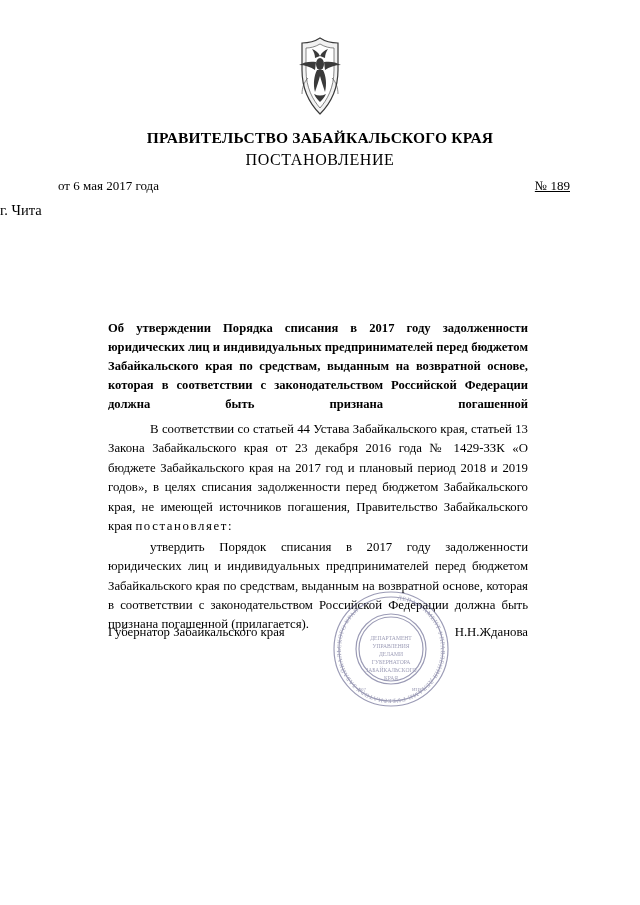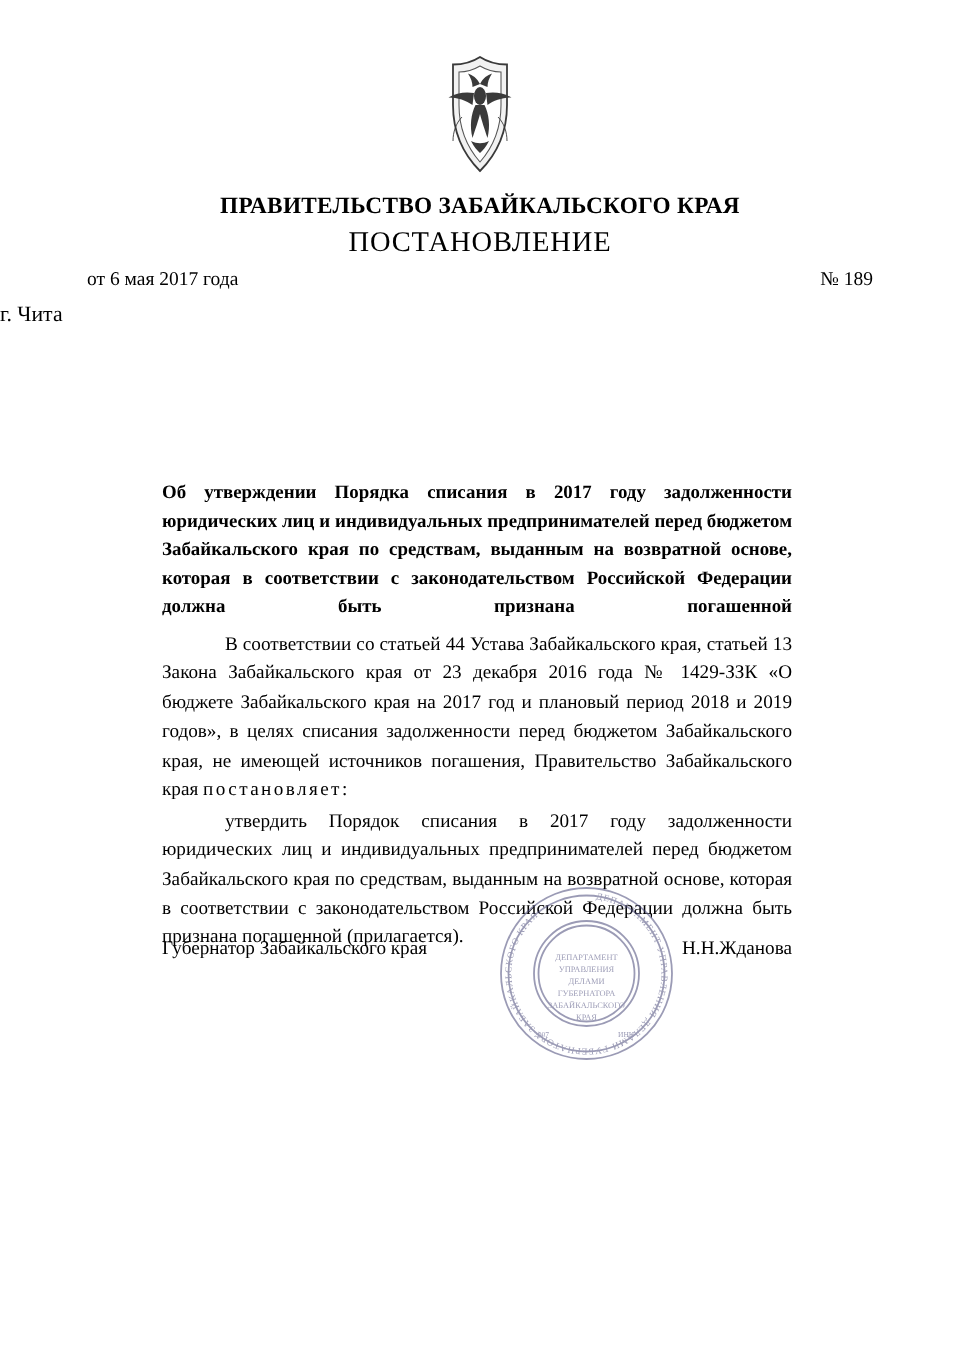--- a/index.html
+++ b/index.html
@@ -51,21 +51,21 @@
   }
   .gov-title {
     font-size: 15.5px;
     font-weight: bold;
     letter-spacing: 0.2px;
     color: #000;
     line-height: 1.25;
   }
   .doc-kind {
     margin-top: 4px;
-    font-size: 19px;
+    font-size: 16px;
     font-weight: normal;
     color: #000;
     letter-spacing: 0.6px;
   }
 
   
   .meta-line {
     position: absolute;
     left: 0;
     top: 178px;
@@ -78,22 +78,23 @@
     font-size: 13px;
     color: #000;
   }
   .meta-date {
     position: absolute;
     left: 0;
     top: 0;
   }
   .meta-number {
     position: absolute;
-    right: 0;
-    top: 0;
+    right: 12px;
+    top: 0;
+    text-decoration: underline;
   }
   .city {
     position: absolute;
     left: 0;
     top: 202px;
     width: 640px;
     text-align: left;
     font-size: 14.5px;
     color: #000;
   }

